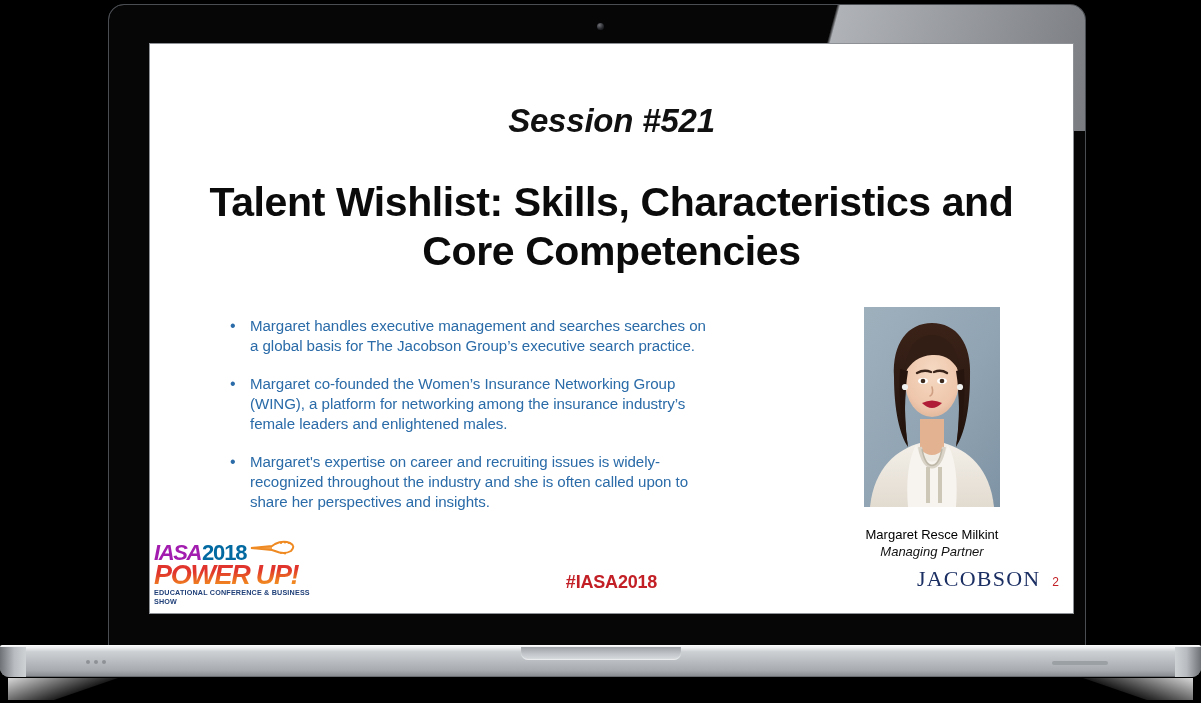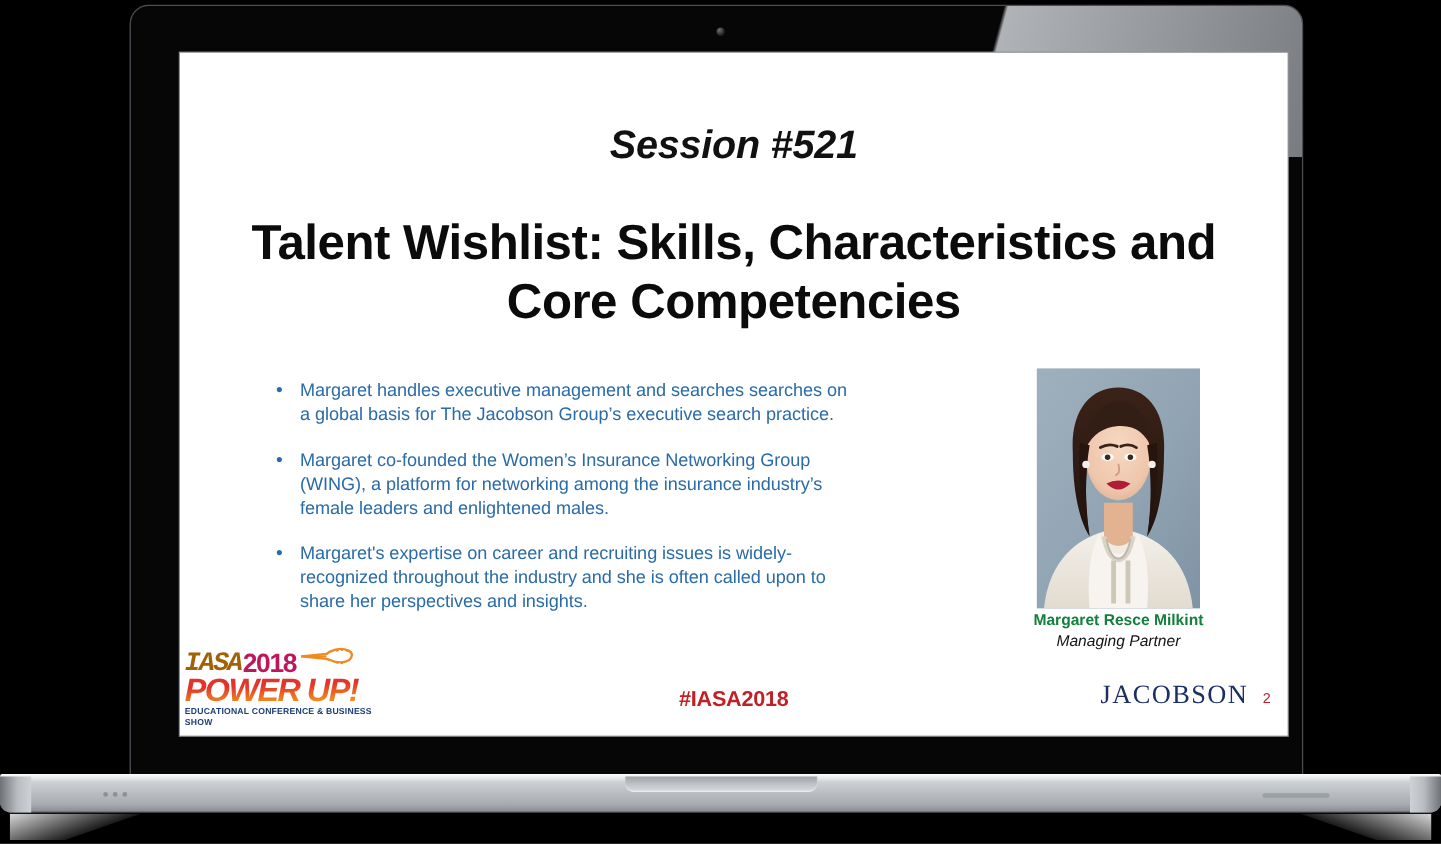--- a/index.html
+++ b/index.html
@@ -234,24 +234,24 @@
   #portrait-photo {
     width: 136px;
     height: 200px;
     margin: 0 auto;
     display: block;
     background: #aab6c1;
     overflow: hidden;
     position: relative;
   }
   #portrait-name {
-    margin-top: 1px;
+    margin-top: 19px;
     font-size: 13px;
-    color: #15803d;
-    font-weight: bold;
+    color: #000000;
+    font-weight: normal;
     line-height: 17px;
   }
   #portrait-role {
     font-size: 13px;
     color: #131313;
     font-style: italic;
     line-height: 17px;
   }
 
   
@@ -269,29 +269,28 @@
   }
   #iasa-row1 {
     display: flex;
     align-items: flex-end;
     height: 22px;
   }
   #iasa-word {
     font-size: 22px;
     font-weight: bold;
     font-style: italic;
-    color: #a16207;
+    color: #a21caf;
     letter-spacing: -1.4px;
     line-height: 21px;
-    font-family: Liberation Mono, monospace;
   }
   #iasa-year {
     font-size: 22px;
     font-weight: bold;
-    color: #be185d;
+    color: #0369a1;
     letter-spacing: -1.1px;
     line-height: 21px;
     margin-left: 1px;
   }
   #guitar-icon {
     margin-left: 3px;
     margin-bottom: 3px;
   }
   #iasa-powerup {
     font-size: 27px;

